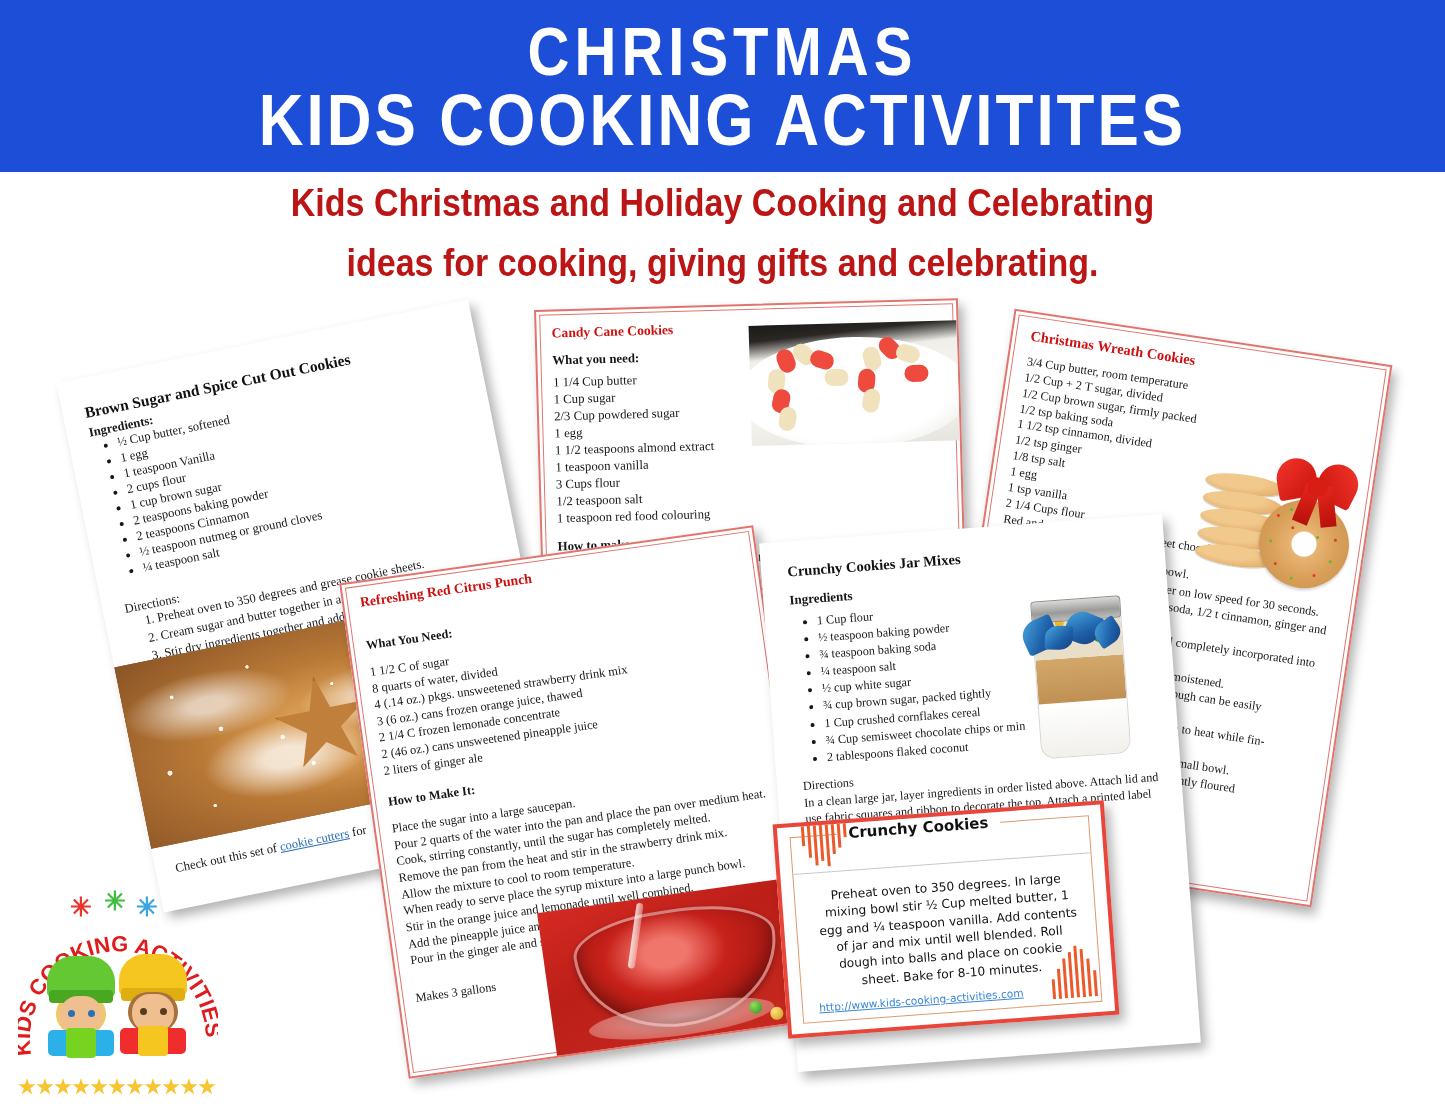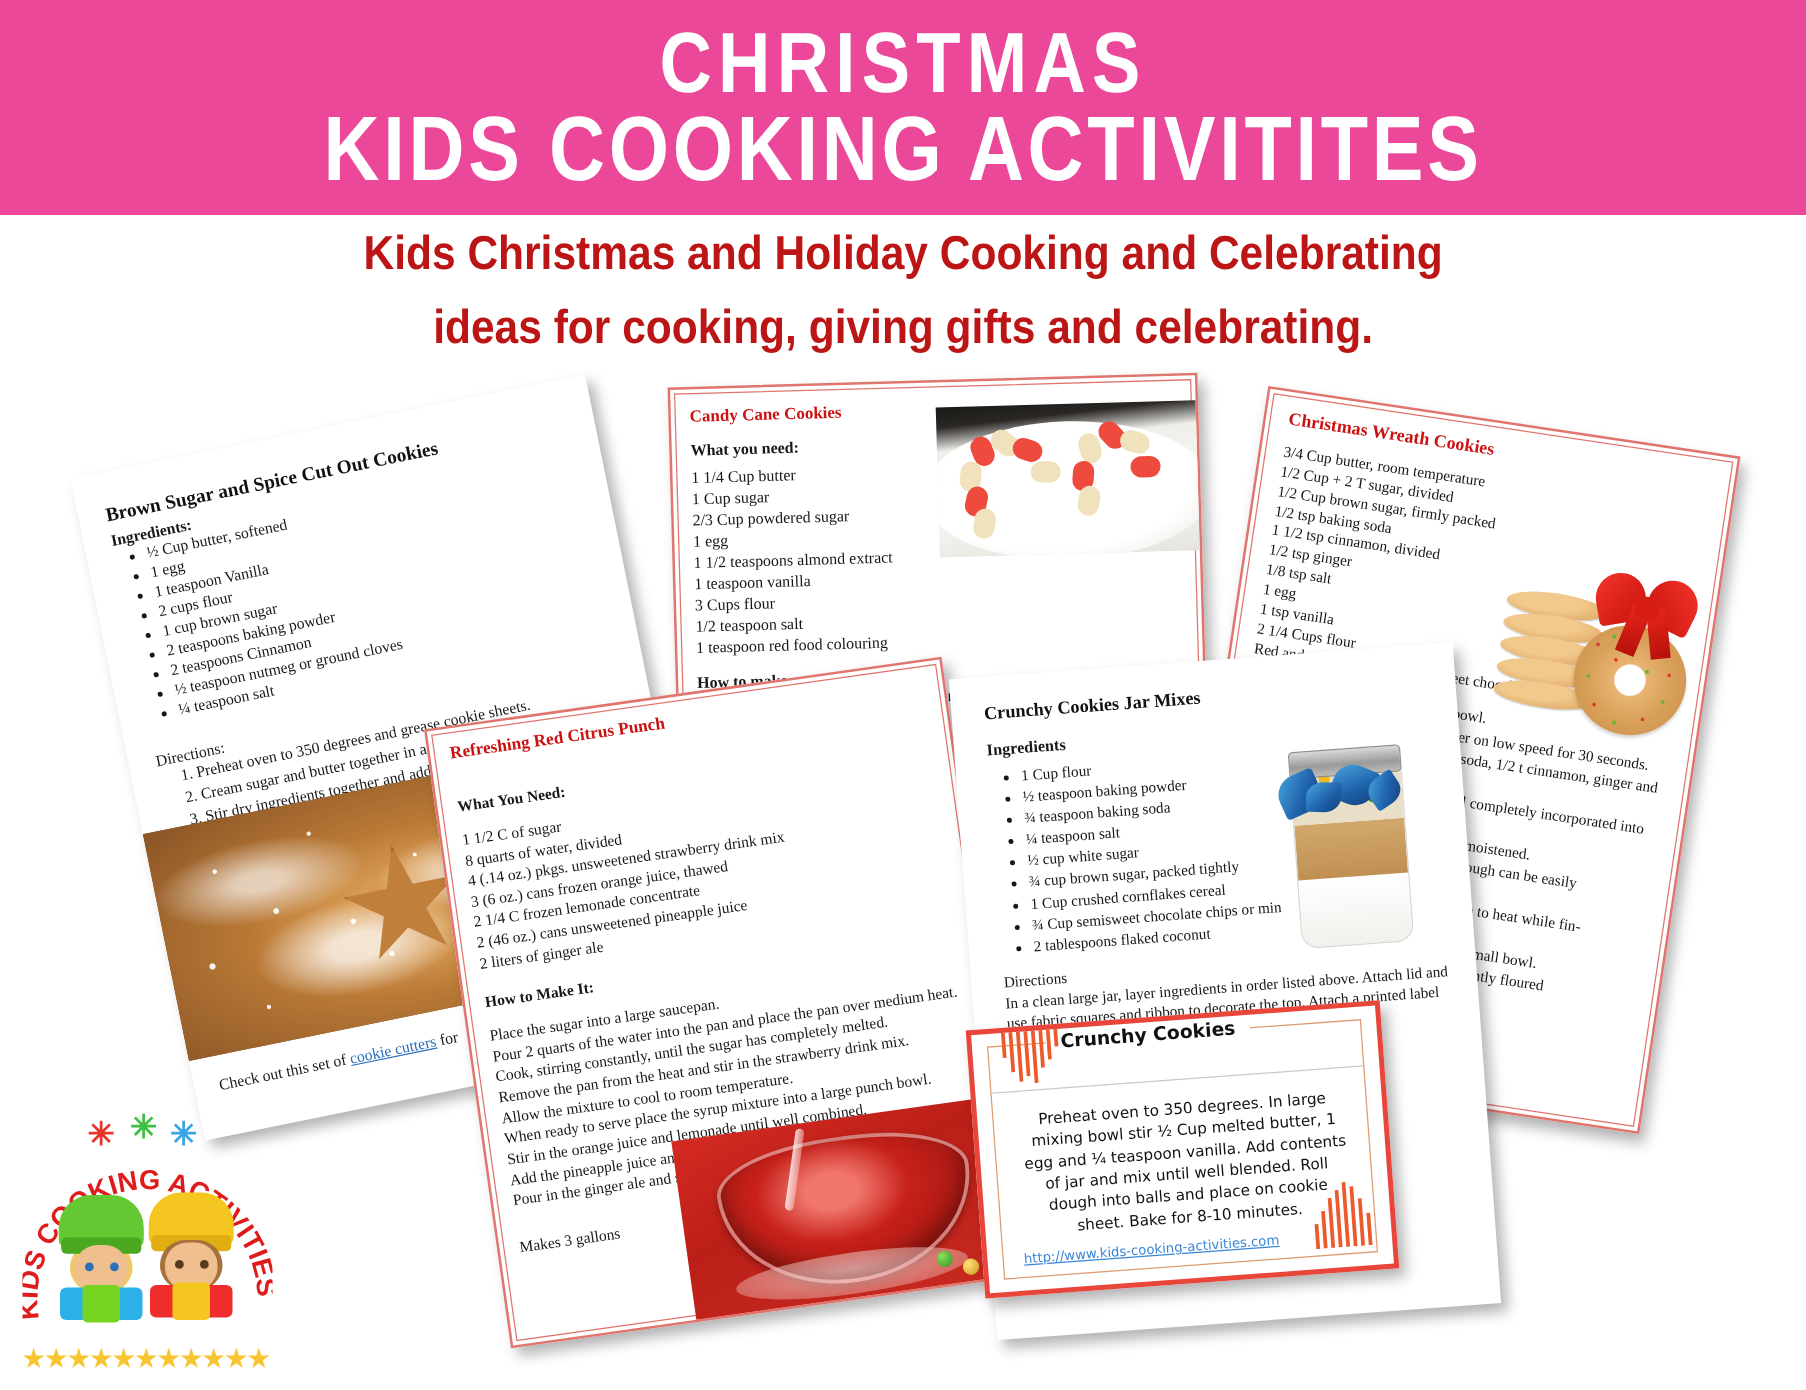--- a/index.html
+++ b/index.html
@@ -7,21 +7,21 @@
     width:1445px;height:1112px;
     background:#ffffff;
     font-family:"Liberation Sans", sans-serif;
     overflow:hidden;
     position:relative;
   }
 
   
   #banner{
     position:absolute;left:0;top:0;width:1445px;height:172px;
-    background:#ec4899;
+    background:#1d4ed8;
     display:flex;flex-direction:column;align-items:center;justify-content:center;
     overflow:hidden;
   }
   .banner-line{
     color:#ffffff;
     font-family:"Liberation Sans", sans-serif;
     font-weight:bold;
     letter-spacing:2px;
     line-height:1.02;
     white-space:nowrap;

